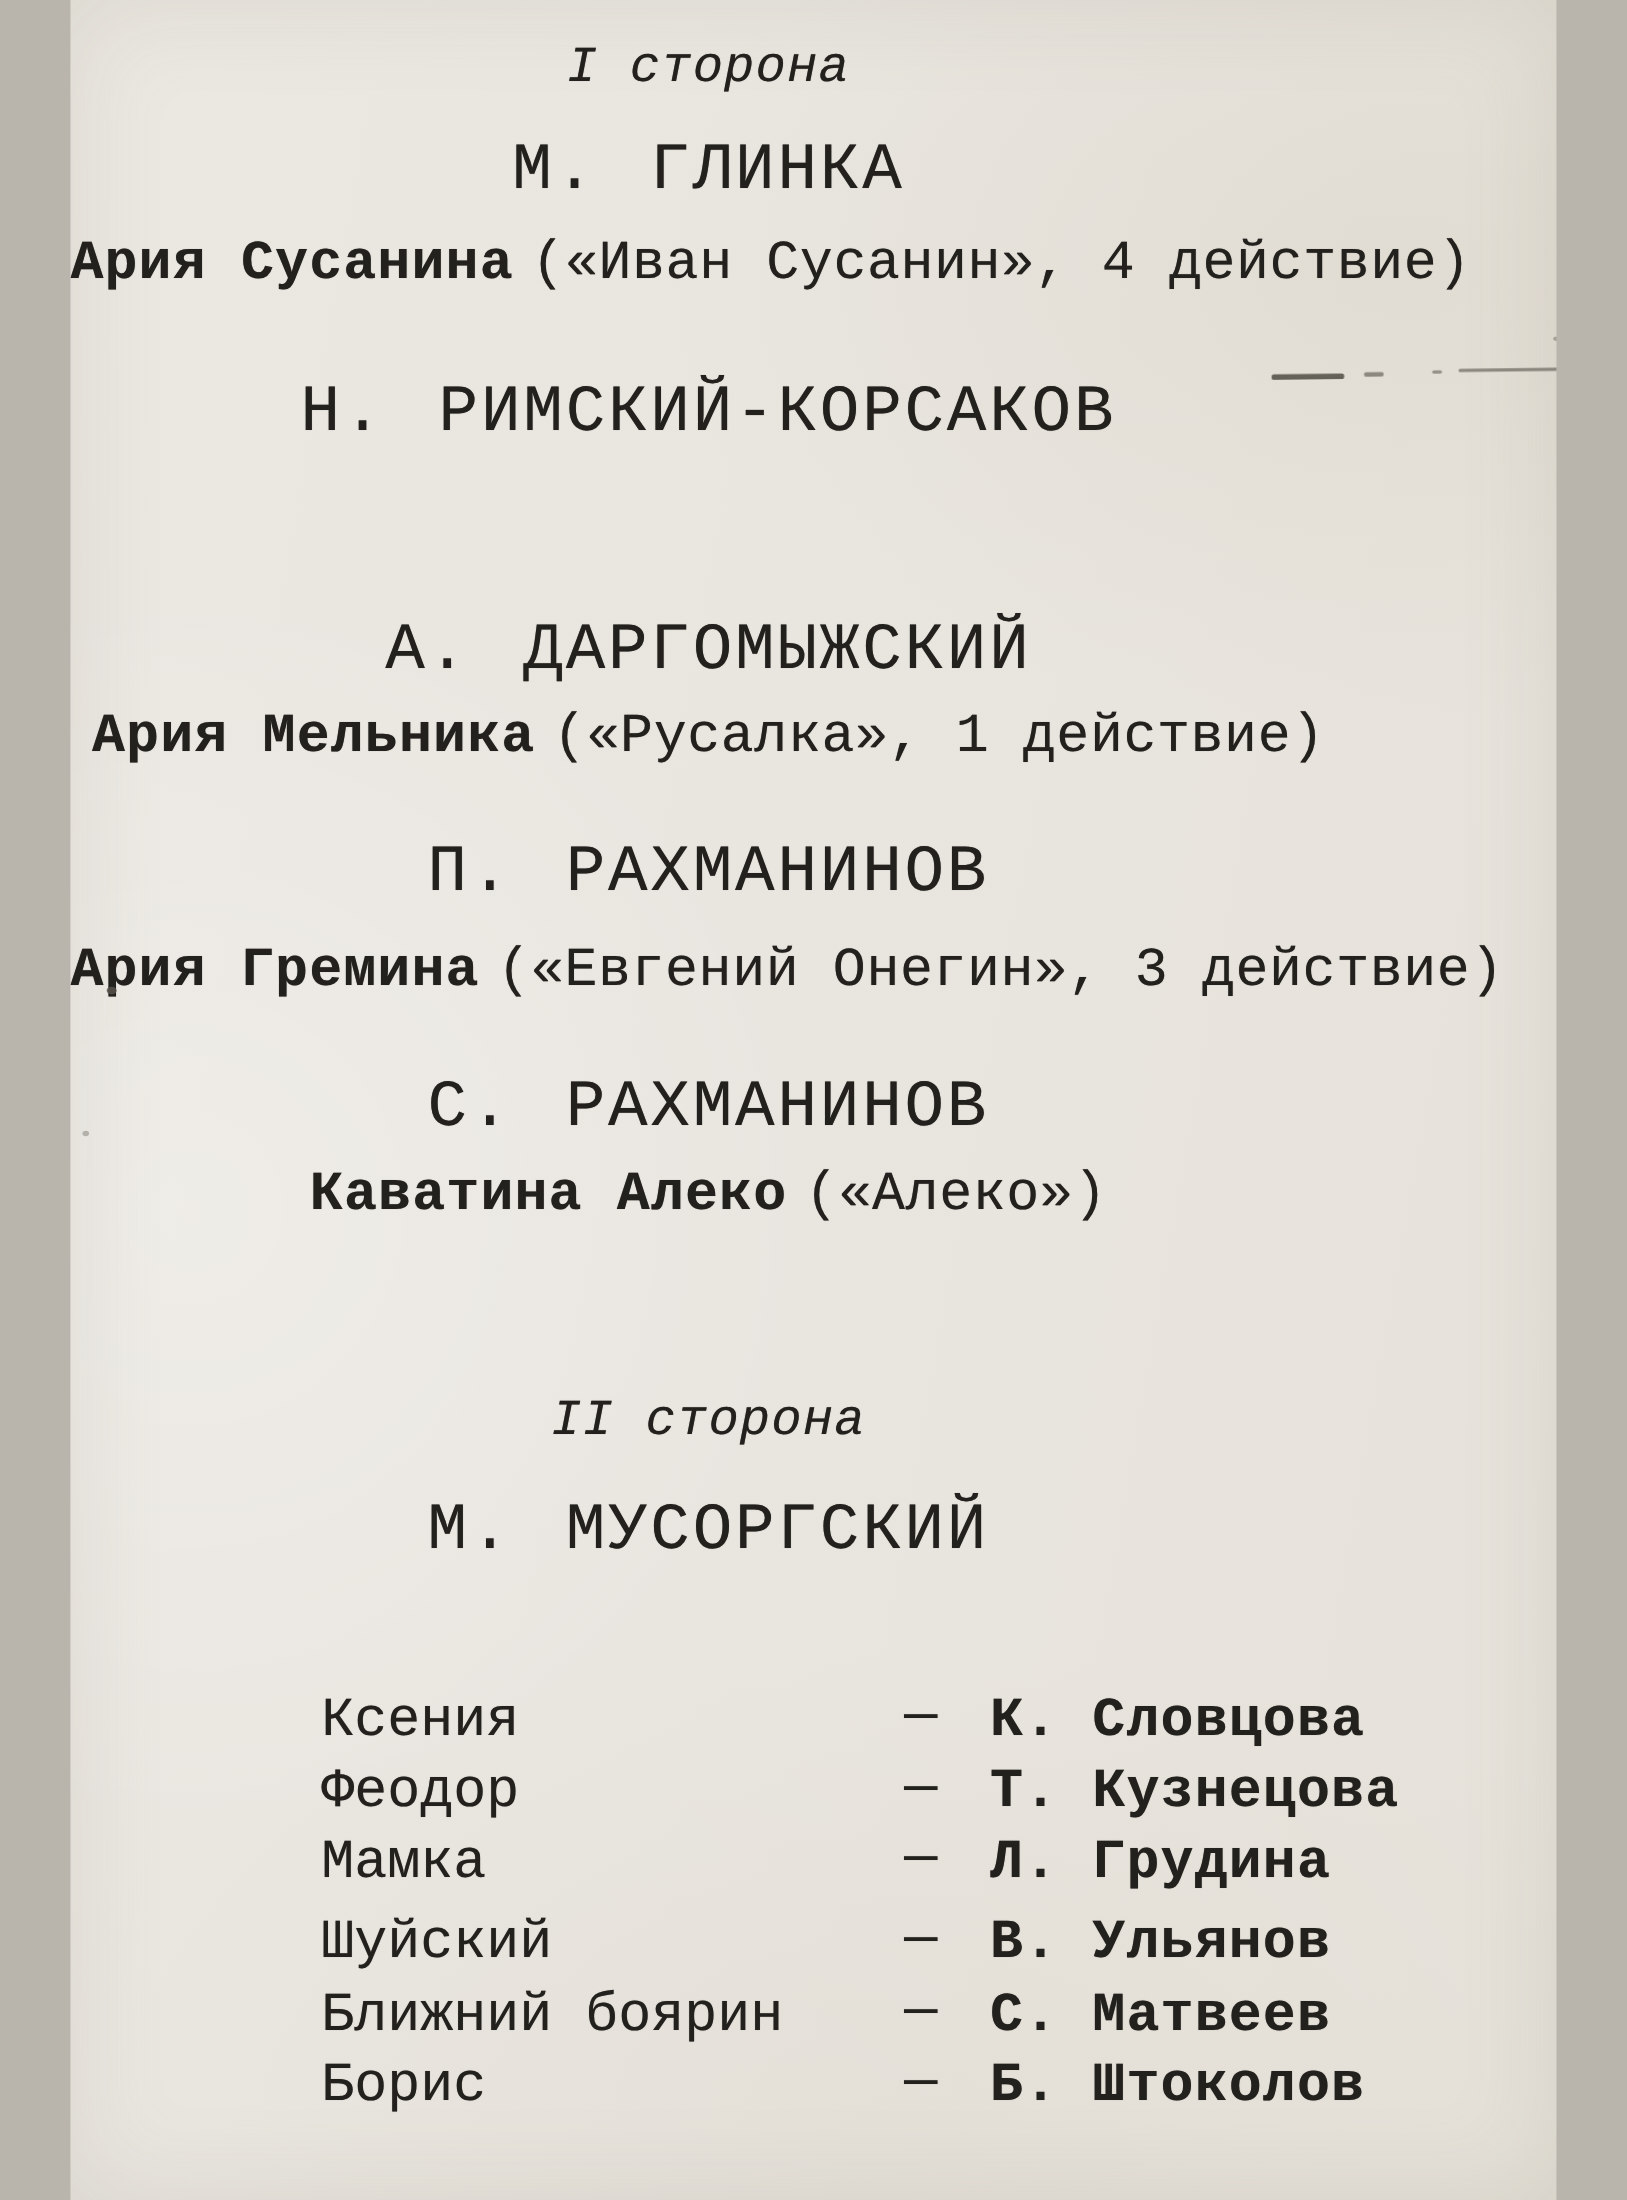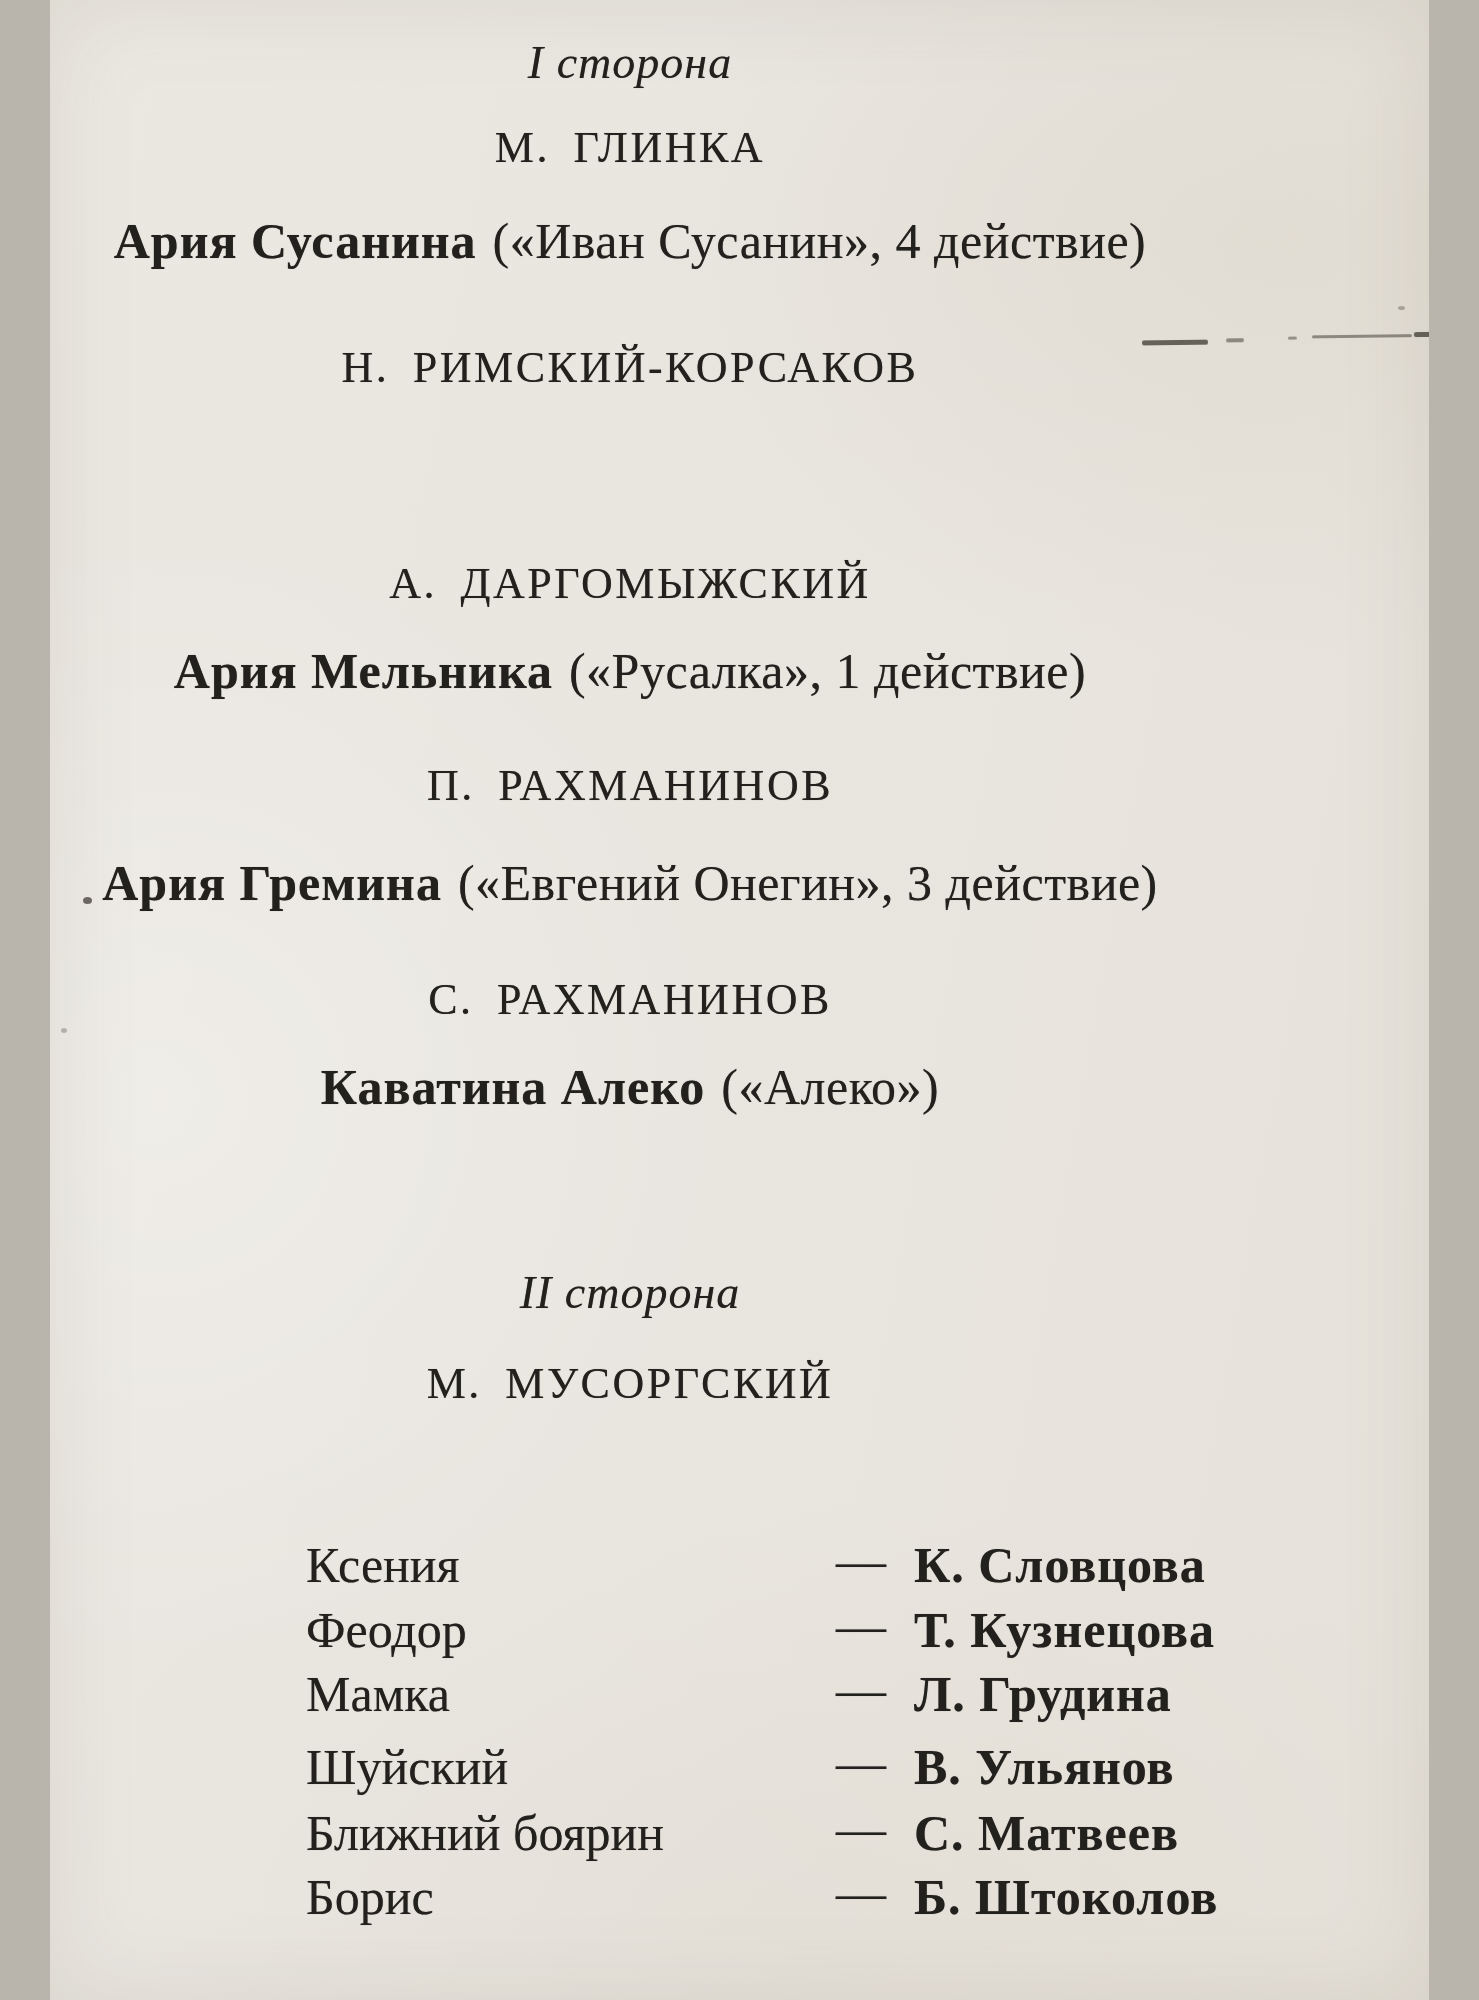--- a/index.html
+++ b/index.html
@@ -7,31 +7,30 @@
     position:relative;
     width:1351px;height:2000px;
     margin:0 auto;
     overflow:hidden;
     background:
       radial-gradient(1100px 700px at 88% 12%, rgba(196,186,164,.18), rgba(196,186,164,0) 60%),
       radial-gradient(900px 900px at 8% 55%, rgba(255,255,255,.22), rgba(255,255,255,0) 65%),
       radial-gradient(1200px 600px at 55% 96%, rgba(205,196,178,.15), rgba(205,196,178,0) 70%),
       linear-gradient(100deg,#ebe8e2 0%, #e9e6e0 45%, #e6e2da 100%);
     box-shadow: inset 0 0 90px rgba(120,110,95,.14);
-    font-family:Liberation Serif, serif;
+    font-family:Liberation Mono, monospace;
     color:#23211d;
-    padding-left:28px;
   }
   .line{
     position:absolute;left:0;width:1160px;
     text-align:center;white-space:nowrap;
     text-shadow:0 0 .7px rgba(35,33,29,.55);
   }
   .side-heading{font-style:italic;font-size:46px;letter-spacing:1px;}
-  .composer{font-size:44px;letter-spacing:2.5px;word-spacing:10px;}
+  .composer{font-size:60px;letter-spacing:2.5px;word-spacing:10px;}
   .track{font-size:50px;}
   .track .t-main{font-weight:700;letter-spacing:1px;}
   .track .t-detail{margin-left:16px;letter-spacing:.5px;}
   .cast-row{position:absolute;height:60px;font-size:50px;white-space:nowrap;
             text-shadow:0 0 .7px rgba(35,33,29,.5);}
   .cast-role{position:absolute;left:228px;top:0;}
   .cast-dash{position:absolute;left:758px;top:-4px;}
   .cast-performer{position:absolute;left:836px;top:0;font-weight:700;letter-spacing:1px;}
   
   .scuff{position:absolute;top:322px;left:1092px;width:400px;height:40px;

